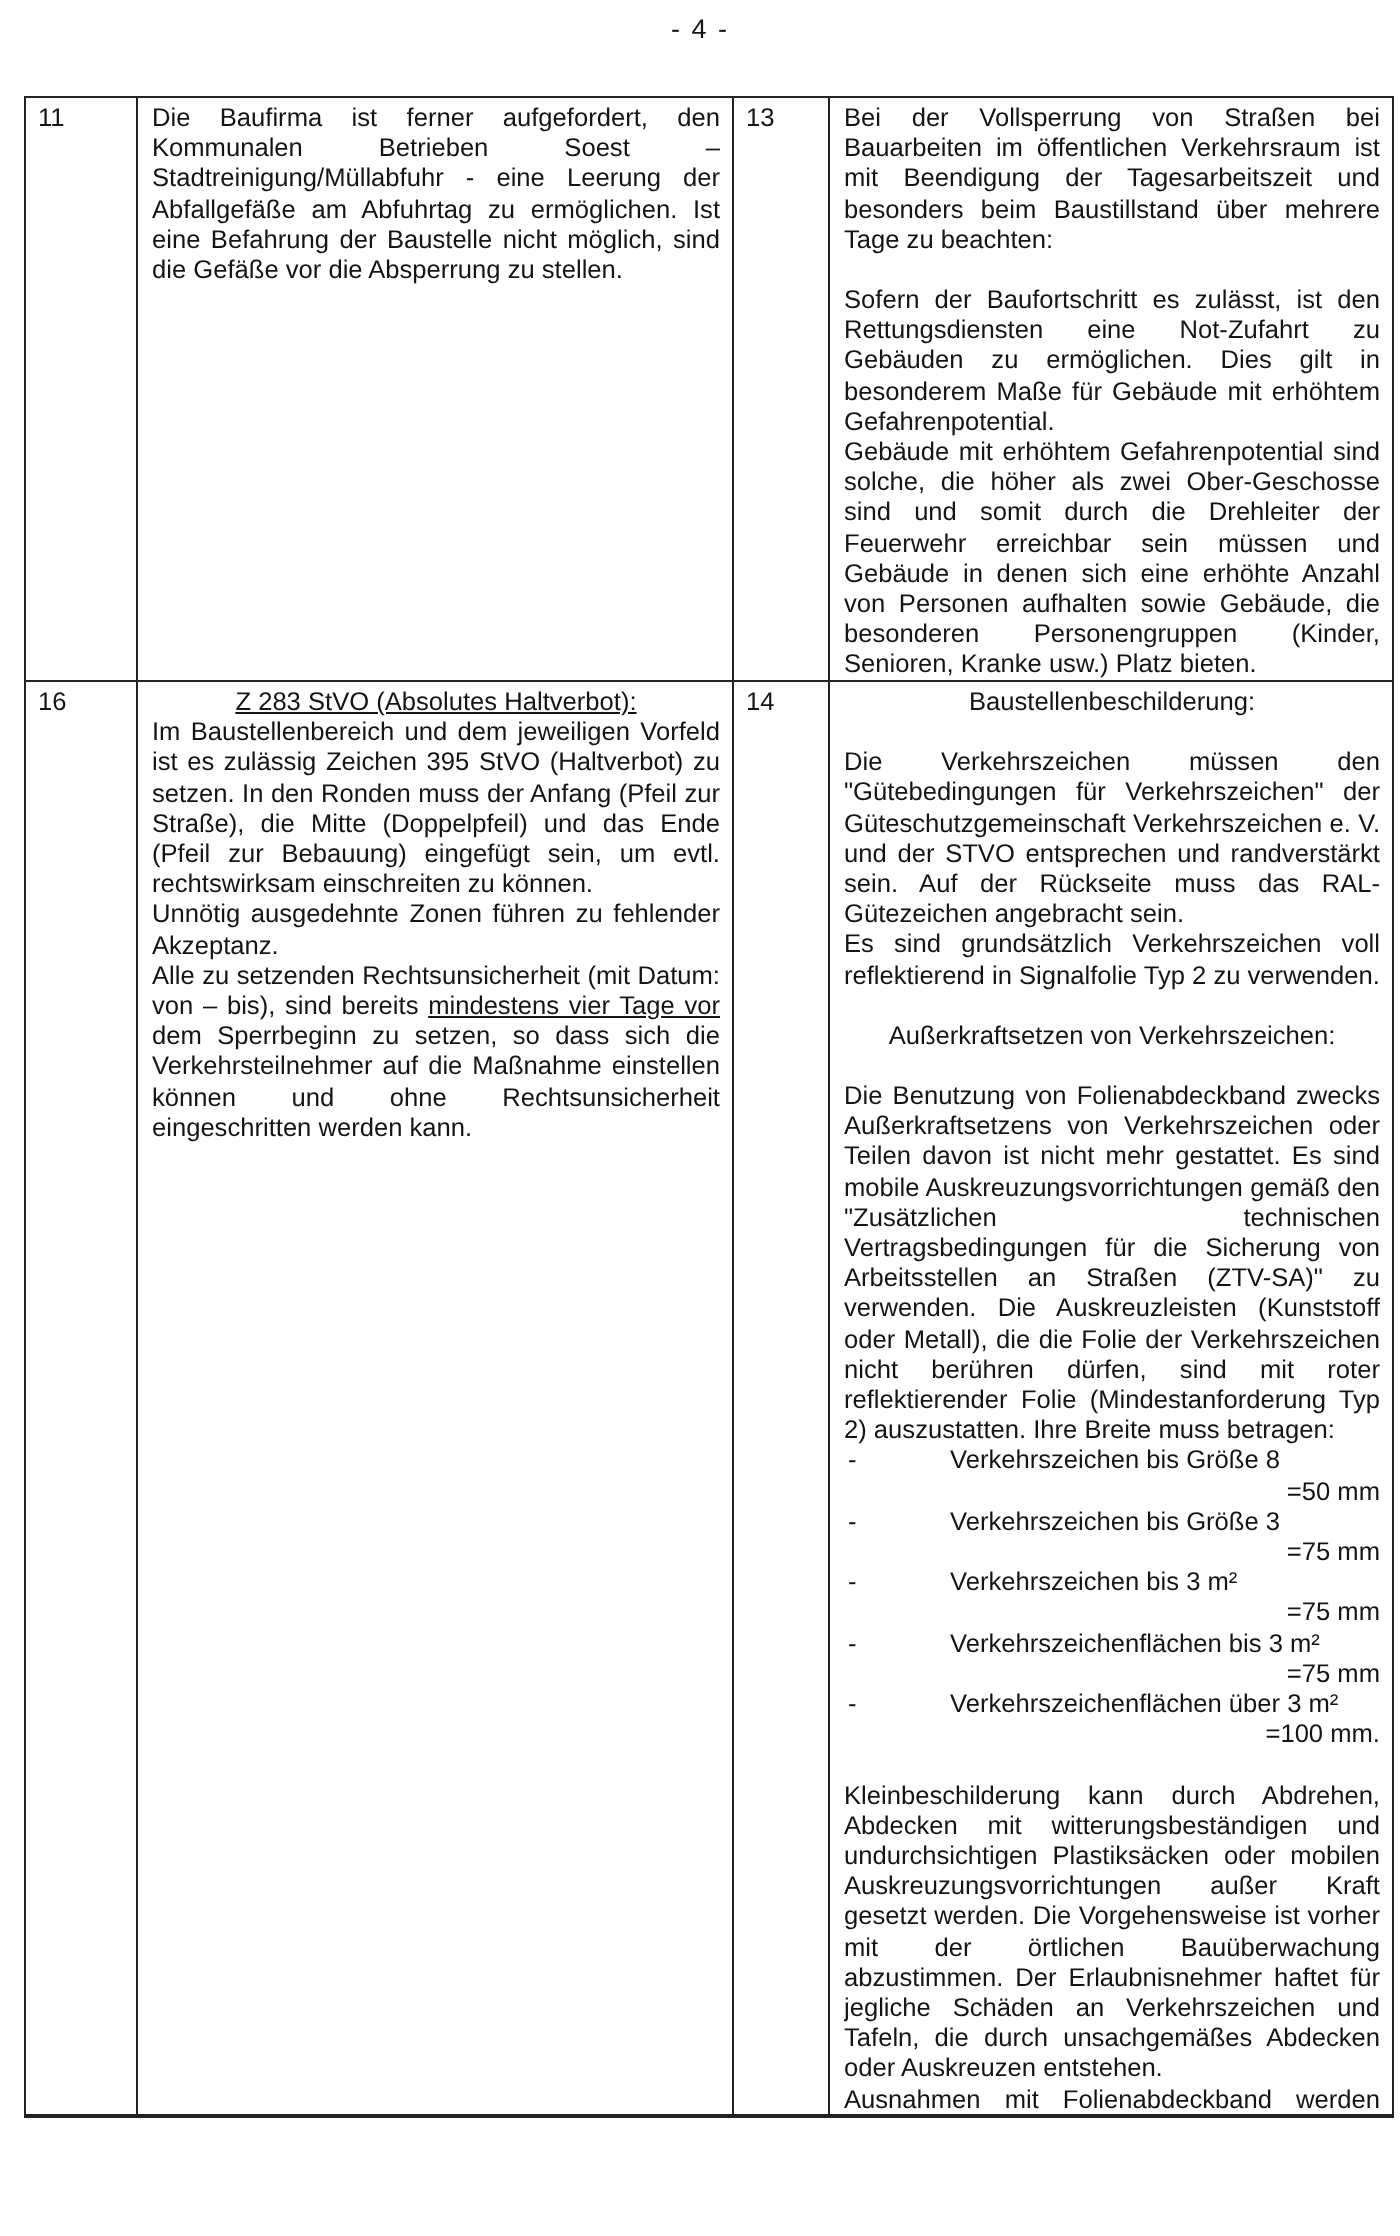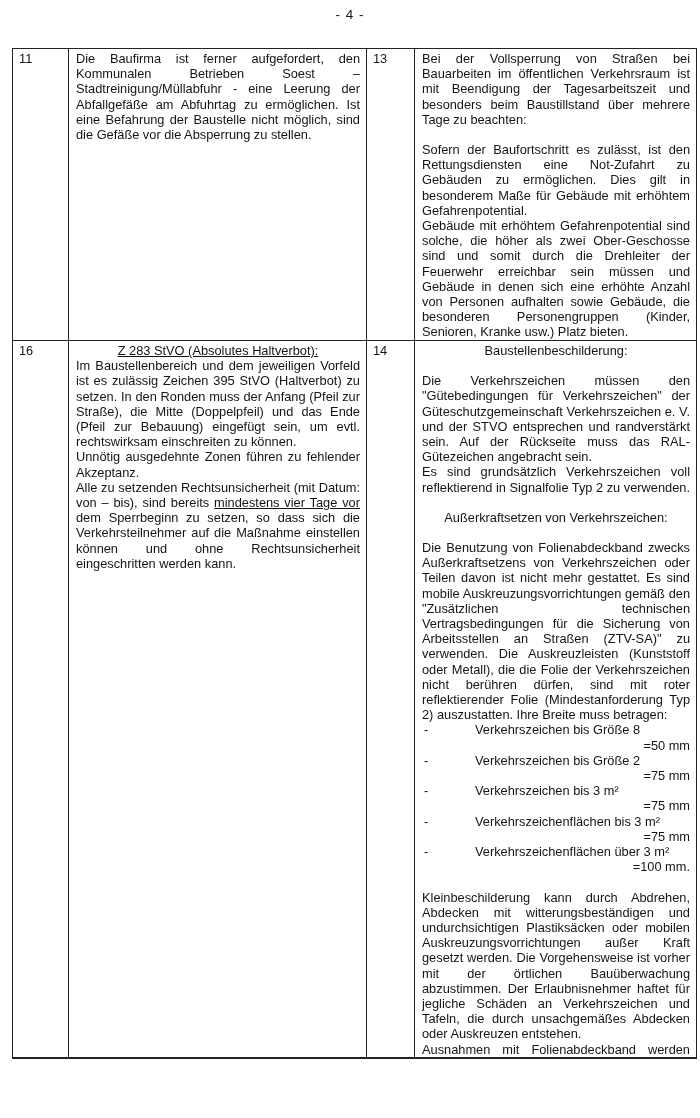--- a/index.html
+++ b/index.html
@@ -104,21 +104,21 @@
           <p class="just">Die Verkehrszeichen müssen den "Gütebedingungen für Verkehrszeichen" der Güteschutzgemeinschaft Verkehrszeichen e. V. und der STVO entsprechen und randverstärkt sein. Auf der Rückseite muss das RAL-Gütezeichen angebracht sein.</p>
           <p class="just">Es sind grundsätzlich Verkehrszeichen voll reflektierend in Signalfolie Typ 2 zu verwenden.</p>
           <div class="blank"></div>
           <p>Außerkraftsetzen von Verkehrszeichen:</p>
           <div class="blank"></div>
           <p class="just">Die Benutzung von Folienabdeckband zwecks Außerkraftsetzens von Verkehrszeichen oder Teilen davon ist nicht mehr gestattet. Es sind mobile Auskreuzungsvorrichtungen gemäß den "Zusätzlichen technischen Vertragsbedingungen für die Sicherung von Arbeitsstellen an Straßen (ZTV-SA)" zu verwenden. Die Auskreuzleisten (Kunststoff oder Metall), die die Folie der Verkehrszeichen nicht berühren dürfen, sind mit roter reflektierender Folie (Mindestanforderung Typ 2) auszustatten. Ihre Breite muss betragen:</p>
 
           <div>
             <div class="list-line"><span class="dash">-</span><span>Verkehrszeichen bis Größe 8</span></div>
             <div class="list-line val"><span class="eq">=</span><span>50 mm</span></div>
-            <div class="list-line"><span class="dash">-</span><span>Verkehrszeichen bis Größe 2</span></div>
+            <div class="list-line"><span class="dash">-</span><span>Verkehrszeichen bis Größe 3</span></div>
             <div class="list-line val"><span class="eq">=</span><span>75 mm</span></div>
             <div class="list-line"><span class="dash">-</span><span>Verkehrszeichen bis 3 m²</span></div>
             <div class="list-line val"><span class="eq">=</span><span>75 mm</span></div>
             <div class="list-line"><span class="dash">-</span><span>Verkehrszeichenflächen bis 3 m²</span></div>
             <div class="list-line val"><span class="eq">=</span><span>75 mm</span></div>
             <div class="list-line"><span class="dash">-</span><span>Verkehrszeichenflächen über 3 m²</span></div>
             <div class="list-line val"><span class="eq">=</span><span>100 mm.</span></div>
           </div>
 
           <div class="blank"></div>

